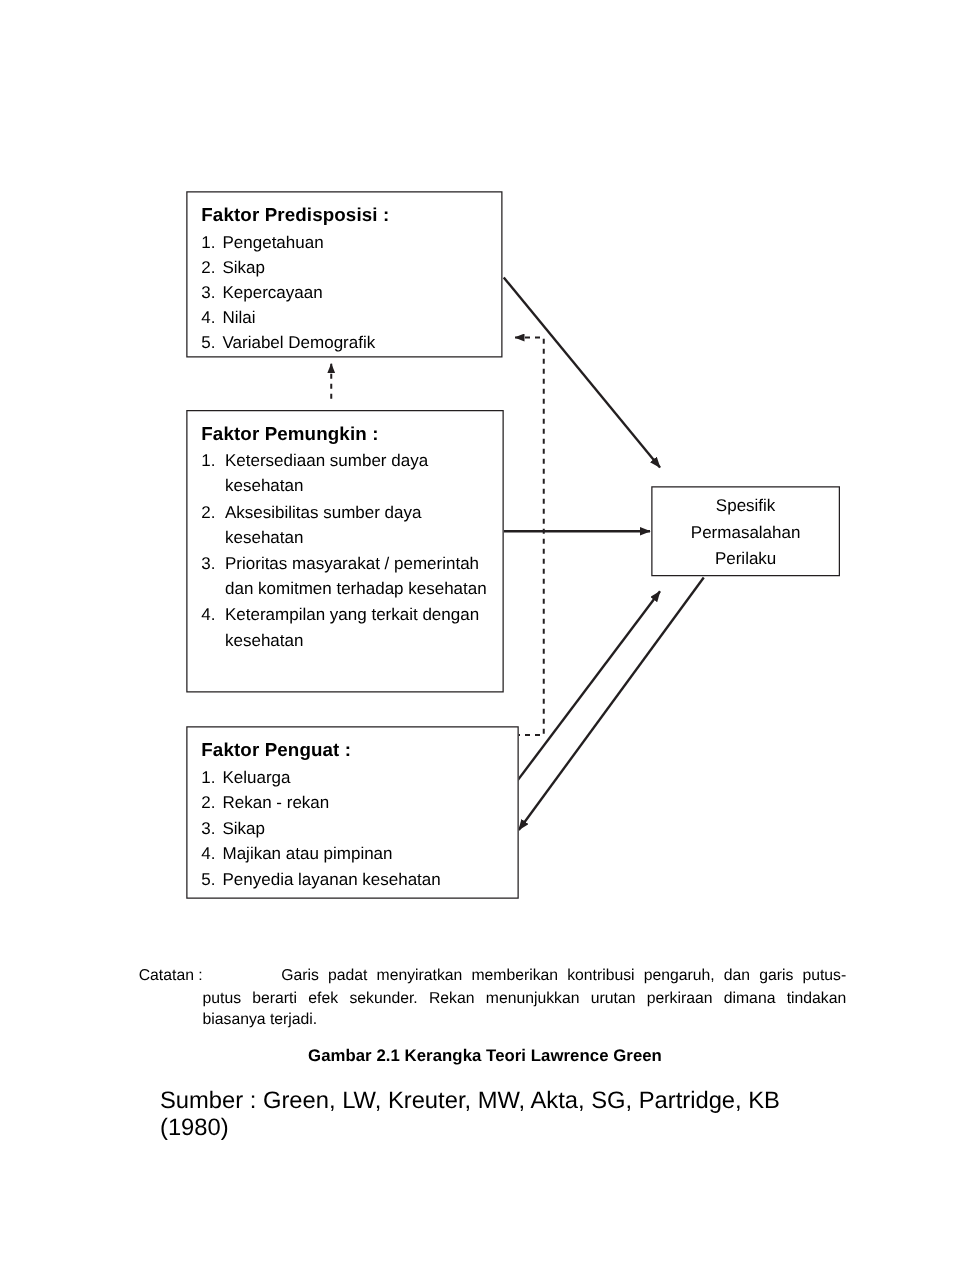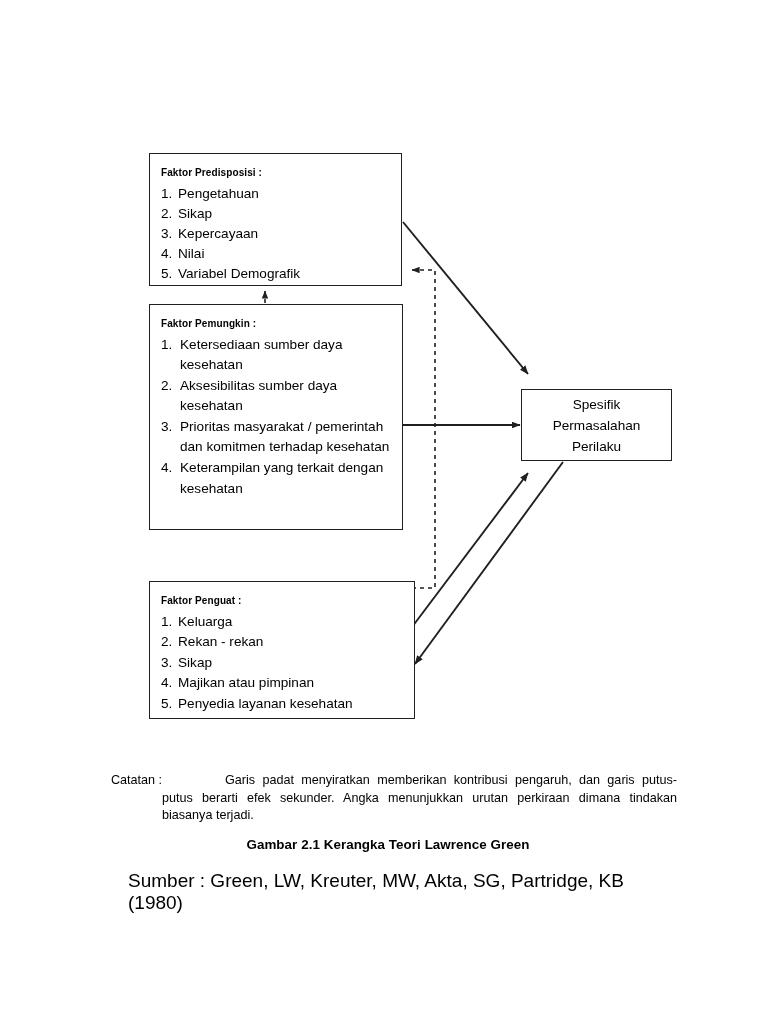--- a/index.html
+++ b/index.html
@@ -38,21 +38,21 @@
     box-sizing: border-box;
     border: 1.4px solid #231f20;
     background: #ffffff;
   }
 
   .node-inner {
     padding: 9px 10px 8px 11px;
   }
 
   .node-title {
-    font-size: 10px;
+    font-size: 15px;
     font-weight: bold;
     line-height: 20.5px;
     letter-spacing: 0.1px;
     white-space: nowrap;
   }
 
   .node-list {
     list-style: none;
     margin: 0;
     padding: 0;
@@ -79,21 +79,21 @@
     left: 149px;
     top: 153px;
     width: 253px;
     height: 133px;
   }
   #box-predisposisi .node-list li { line-height: 20.2px; }
 
   
   #box-pemungkin {
     left: 149px;
-    top: 304px;
+    top: 328px;
     width: 254px;
     height: 226px;
   }
   #box-pemungkin .node-list li {
     line-height: 20.6px;
   }
   #box-pemungkin .li-num { width: 19px; }
 
   
   #box-penguat {
@@ -286,21 +286,21 @@
     <div class="outcome-text">
       <div>Spesifik</div>
       <div>Permasalahan</div>
       <div>Perilaku</div>
     </div>
   </div>
 
   <div id="caption-block">
     <div class="note-para">
       <span class="note-label">Catatan :</span>
-      <span class="note-body">Garis padat menyiratkan memberikan kontribusi pengaruh, dan garis putus-putus berarti efek sekunder. Angka menunjukkan urutan perkiraan dimana tindakan biasanya terjadi.</span>
+      <span class="note-body">Garis padat menyiratkan memberikan kontribusi pengaruh, dan garis putus-putus berarti efek sekunder. Rekan menunjukkan urutan perkiraan dimana tindakan biasanya terjadi.</span>
     </div>
 
     <div id="figure-title">Gambar 2.1 Kerangka Teori Lawrence Green</div>
 
     <div id="source-line">Sumber : Green, LW, Kreuter, MW, Akta, SG, Partridge, KB (1980)</div>
   </div>
 
 </div>
 
 </body></html>

